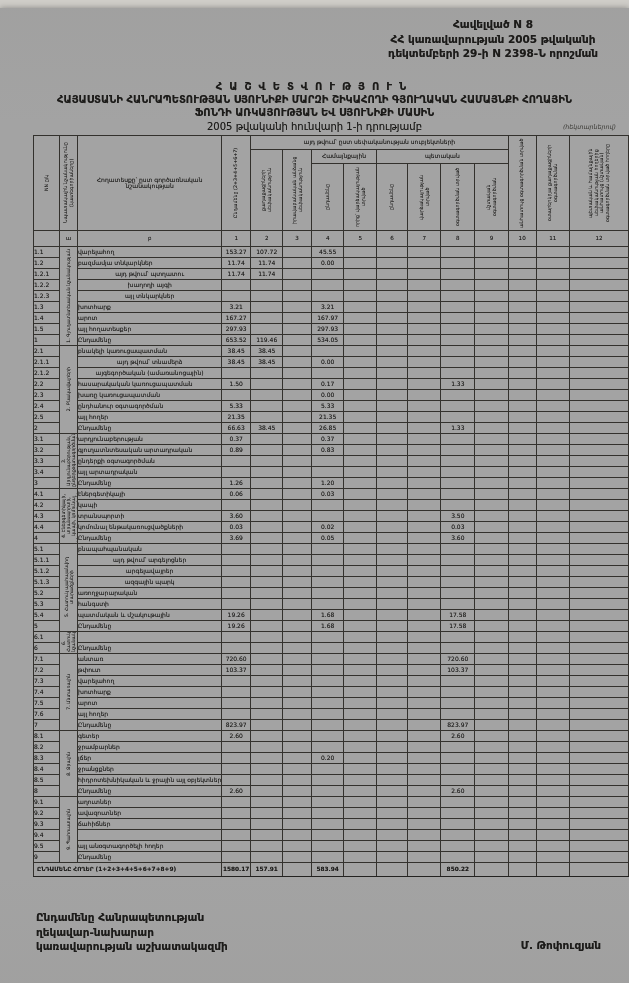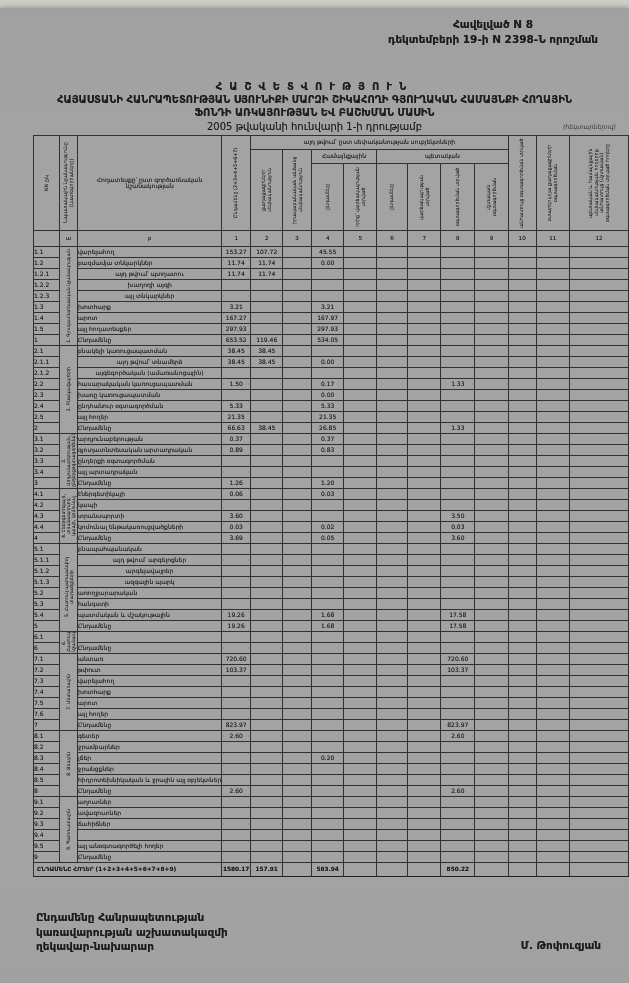--- a/index.html
+++ b/index.html
@@ -51,27 +51,28 @@
   .sig { position:absolute; right:28px; top:931px; font-size:10.5px; font-weight:bold; text-shadow:0 0 .4px rgba(0,0,0,.5);text-align:center; }
 </style>
 </head>
 <body>
 
 <div class="page">
   <div class="scan-tone"></div>
 
   <div class="appendix">
     <div>Հավելված N 8</div>
-    <div>դեկտեմբերի 19-ի N 2398-Ն որոշման</div>
+    <div>ՀՀ կառավարության 2005 թվականի</div>
+    <div>դեկտեմբերի 29-ի N 2398-Ն որոշման</div>
   </div>
 
   <div class="titleblock">
     <div class="t1">ՀԱՇՎԵՏՎՈՒԹՅՈՒՆ</div>
     <div class="t2">ՀԱՅԱՍՏԱՆԻ ՀԱՆՐԱՊԵՏՈՒԹՅԱՆ ՍՅՈՒՆԻՔԻ ՄԱՐԶԻ ՇԻԿԱՀՈՂԻ ԳՅՈՒՂԱԿԱՆ ՀԱՄԱՅՆՔԻ ՀՈՂԱՅԻՆ</div>
-    <div class="t3">ՖՈՆԴԻ ԱՌԿԱՅՈՒԹՅԱՆ ԵՎ ԲԱՇԽՄԱՆ ՄԱՍԻՆ</div>
+    <div class="t3">ՖՈՆԴԻ ԱՌԿԱՅՈՒԹՅԱՆ ԵՎ ՍՅՈՒՆԻՔԻ ՄԱՍԻՆ</div>
     <div class="t4">2005 թվականի հունվարի 1-ի դրությամբ</div>
   </div>
   <div class="hect">(հեկտարներով)</div>
 
   <table class="land" id="tbl">
       <colgroup>
         <col style="width:27px">
         <col style="width:18px">
         <col style="width:115px">
         <col style="width:29px">
@@ -1093,17 +1094,17 @@
           <td class="val"></td>
           <td class="val"></td>
           <td class="val"></td>
           <td class="val"></td>
         </tr>
       </tbody>
     </table>
 
   <div class="footer">
     <div>Ընդամենը Հանրապետության</div>
+    <div>ղեկավար-նախարար</div>
     <div>կառավարության աշխատակազմի</div>
-    <div>ղեկավար-նախարար</div>
   </div>
   <div class="sig">Մ. Թոփուզյան</div>
 </div>
 
 </body></html>

